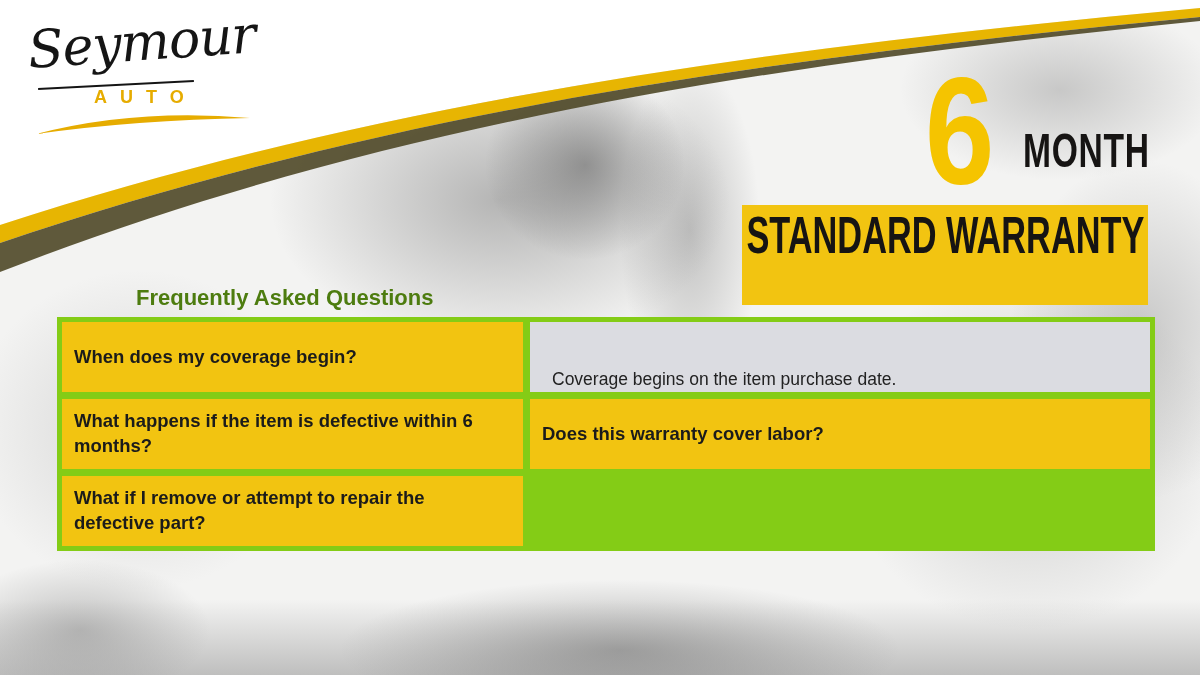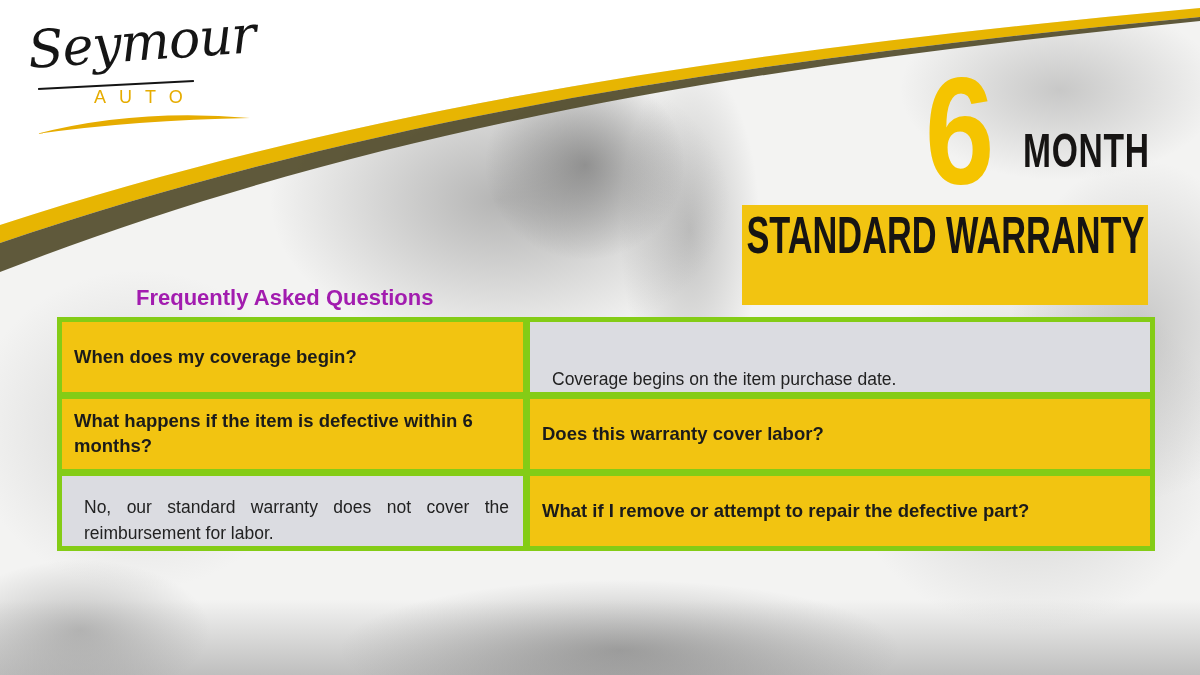--- a/index.html
+++ b/index.html
@@ -54,21 +54,21 @@
   .logo { position:absolute; left:28px; top:30px; width:240px; height:120px; }
   .logo-script {
     position:absolute; left:2px; top:-10px;
     font-family:"DejaVu Serif", serif; font-style:italic;
     font-size:52px; color:#151515; transform:rotate(-4deg); transform-origin:left bottom;
     letter-spacing:-1px;
   }
   .logo-underline { position:absolute; left:10px; top:54px; width:156px; height:2px; background:#151515; transform:rotate(-3deg); }
   .logo-auto {
     position:absolute; left:66px; top:57px;
-    font-weight:normal; font-size:18px; letter-spacing:13px; color:#E6AC00;
+    font-weight:bold; font-size:18px; letter-spacing:13px; color:#E6AC00;
   }
   .logo-swoosh { position:absolute; left:8px; top:74px; width:224px; height:40px; }
 
   
   .duration { position:absolute; left:925px; top:55px; width:260px; height:140px; }
   .six {
     position:absolute; left:0; top:0; line-height:1;
     font-size:152px; font-weight:bold; color:#F5C400;
     transform:scaleX(.82); transform-origin:left top;
   }
@@ -82,21 +82,21 @@
   .banner {
     position:absolute; left:742px; top:205px; width:406px; height:100px;
     background:#F2C411; display:flex; align-items:flex-start; justify-content:center;
   }
   .banner span {
     display:inline-block; font-size:52px; font-weight:bold; color:#161413;
     transform:scaleX(.66); white-space:nowrap; letter-spacing:0px;
   }
 
   
-  .faq-title { position:absolute; left:136px; top:285px; font-size:22px; font-weight:bold; color:#a21caf; }
+  .faq-title { position:absolute; left:136px; top:285px; font-size:22px; font-weight:bold; color:#4d7c0f; }
 
   .faq-table {
     position:absolute; left:57px; top:317px; width:1098px;
     background:#84cc16; padding:5px;
     display:grid; grid-template-columns:461px 620px; gap:7px;
     grid-auto-rows:70px;
   }
   .q-cell {
     background:#F2C411; display:flex; align-items:center;
     padding:0 14px 0 12px;
@@ -150,22 +150,19 @@
       <span>Coverage begins on the item purchase date.</span>
     </div>
 
     <div class="q-cell">
       <span>What happens if the item is defective within 6 months?</span>
     </div>
 
     <div class="q-cell">
       <span>Does this warranty cover labor?</span>
     </div>
-    <div class="a-cell">
-      <span>No, our standard warranty does not cover the reimbursement for labor.</span>
-    </div>
 
     <div class="q-cell">
       <span>What if I remove or attempt to repair the defective part?</span>
     </div>
   </div>
 
 </div>
 
 </body></html>

